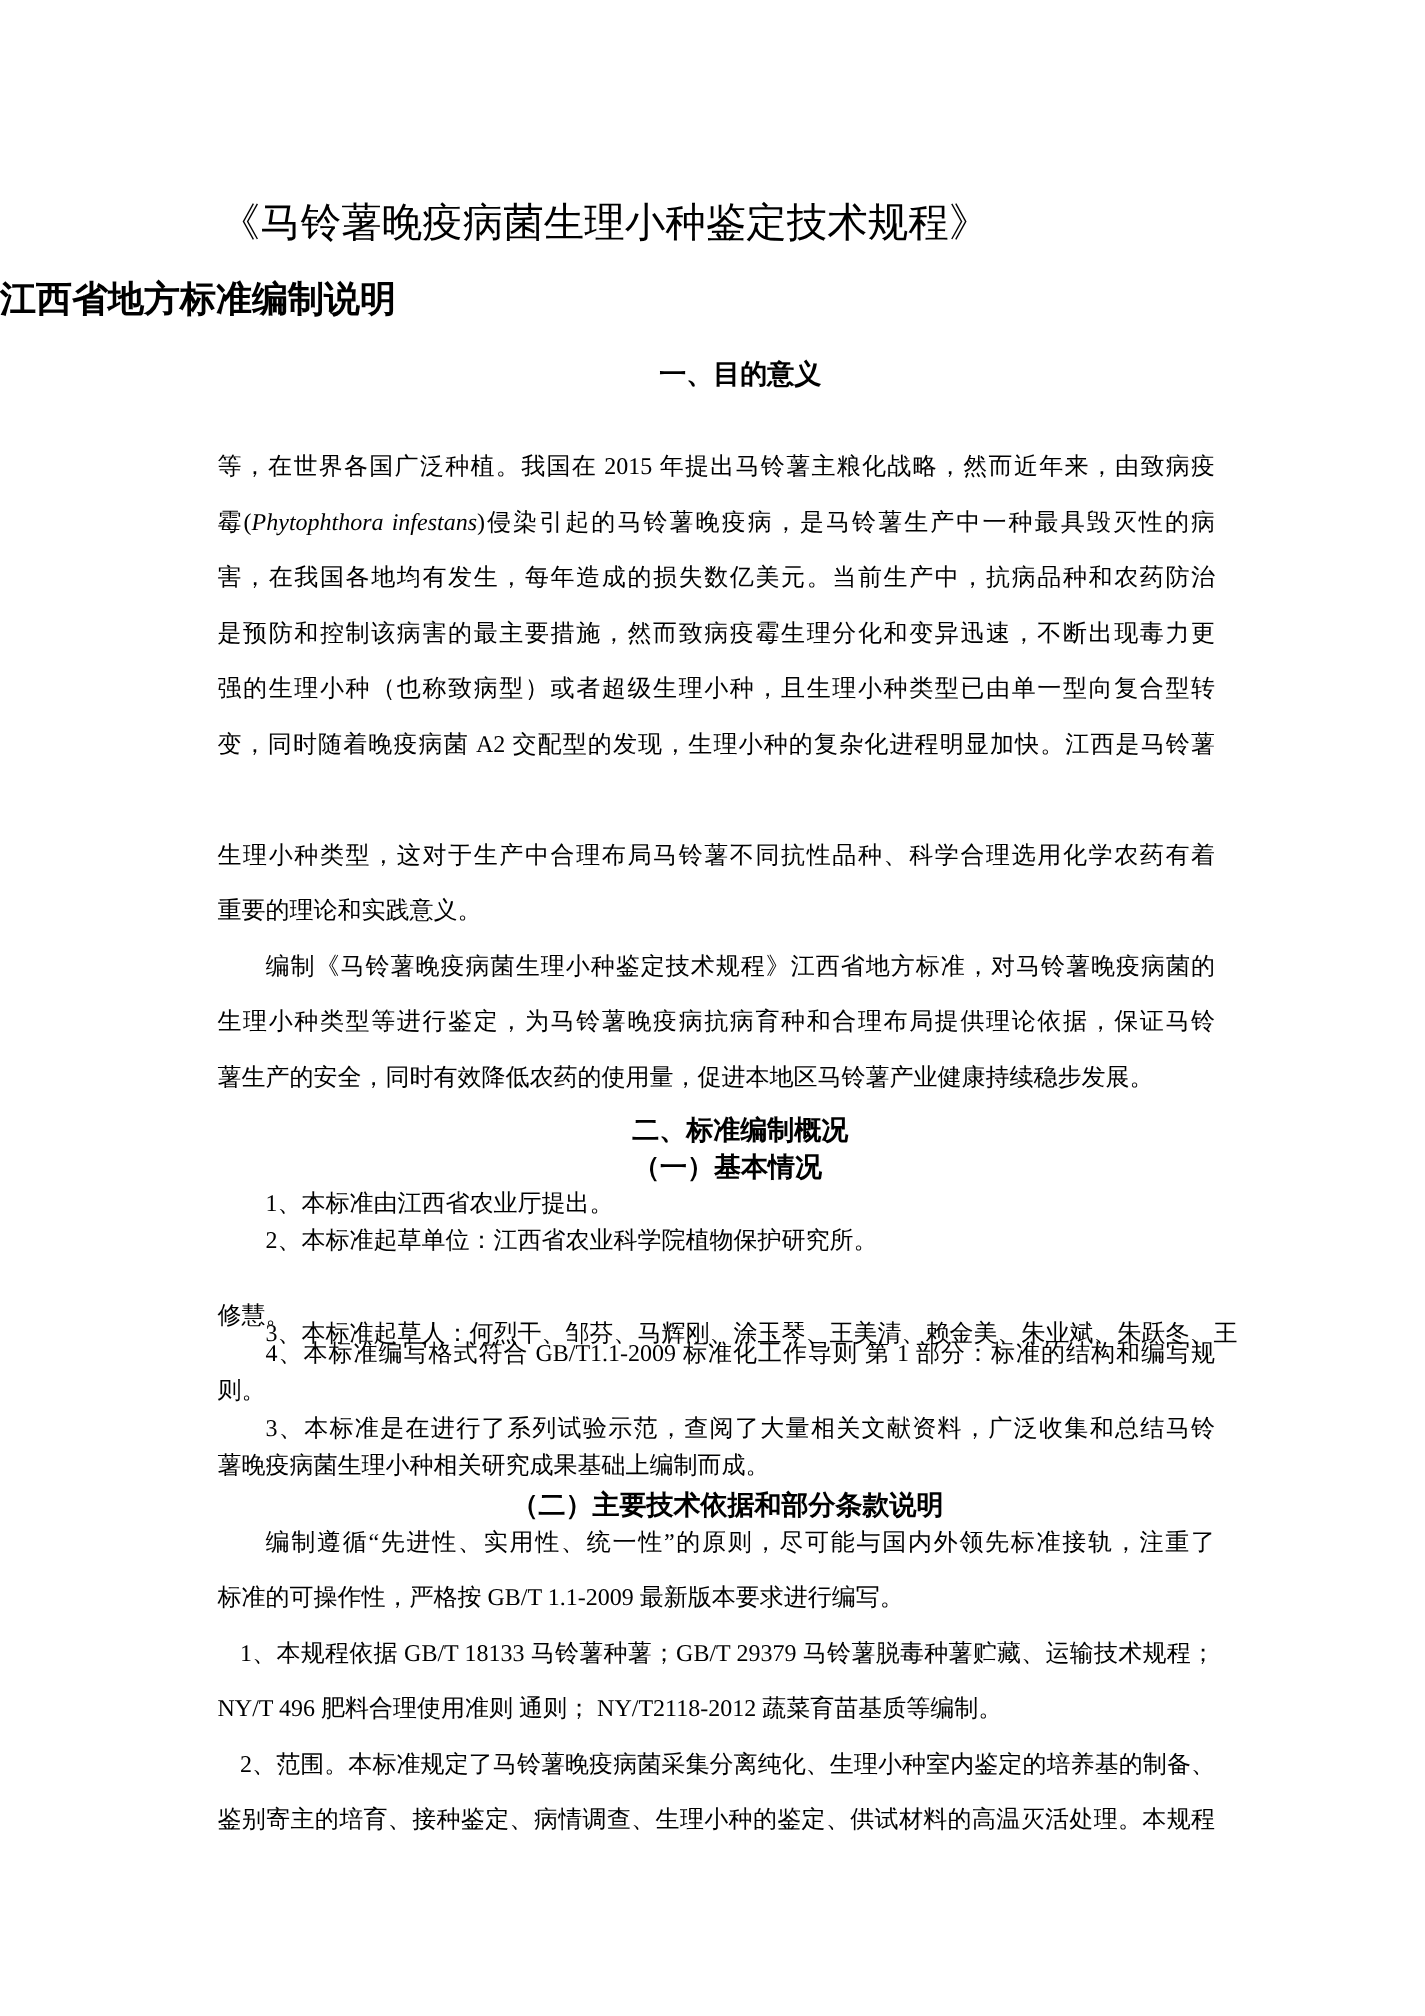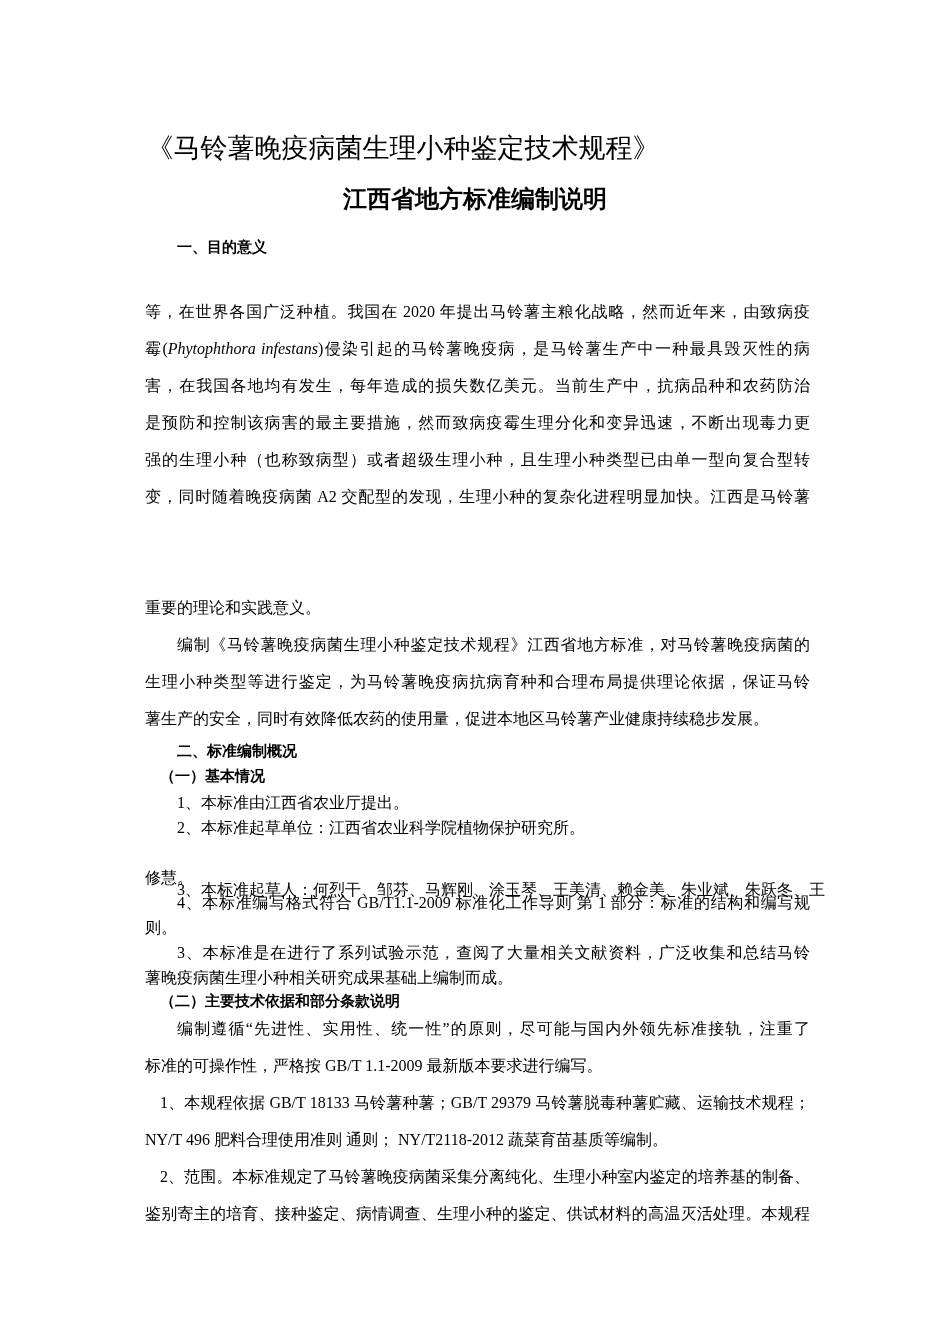--- a/index.html
+++ b/index.html
@@ -1,46 +1,47 @@
 <!DOCTYPE html>
 <html><head>
   <meta charset="utf-8">
   <style>
     html, body { margin: 0; padding: 0; background: #ffffff; }
     body { width: 950px; height: 1344px; position: relative; overflow: hidden;
            font-family: "Liberation Serif", "DejaVu Serif", serif; color: #000; }
     .page { position: absolute; left: 0; top: 0; width: 950px; height: 1344px; background: #fff; }
     .title1 { position: absolute; left: 0; width: 806px; top: 130px; text-align: center;
               font-size: 27px; font-weight: normal; letter-spacing: 0px; }
-    .title2 { position: absolute; left: 0; width: 950px; top: 183px; text-align: center;
+    .title2 { position: absolute; left: 0; width: 950px; top: 183px; text-align: left;
               font-size: 24px; font-weight: bold; font-family: "DejaVu Sans", "Liberation Sans", sans-serif; }
     .ln { position: absolute; left: 145px; width: 665px; font-size: 16px; line-height: 20px;
           white-space: nowrap; }
     .ind { left: 177px; width: 633px; }
     .ind2 { left: 160px; width: 650px; }
     .just { text-align-last: justify; text-align: justify; }
-    .h { font-weight: bold; font-family: Liberation Mono, monospace; font-size: 15px; }
+    .h { font-weight: bold; font-family: Liberation Sans, sans-serif; font-size: 18px; text-align: center; }
     .it { font-style: italic; }
   </style>
 </head>
 <body>
 
 <div class="page">
 
   <div class="title1">《马铃薯晚疫病菌生理小种鉴定技术规程》</div>
   <div class="title2">江西省地方标准编制说明</div>
 
   <div class="ln ind h" style="top:239px;">一、目的意义</div>
 
-  <div class="ln just" style="top:302px;">等，在世界各国广泛种植。我国在 2020 年提出马铃薯主粮化战略，然而近年来，由致病疫</div>
+  <div class="ln just" style="top:302px;">等，在世界各国广泛种植。我国在 2015 年提出马铃薯主粮化战略，然而近年来，由致病疫</div>
   <div class="ln just" style="top:339px;"><span>霉(</span><span class="it">Phytophthora infestans</span><span>)侵染引起的马铃薯晚疫病，是马铃薯生产中一种最具毁灭性的病</span></div>
   <div class="ln just" style="top:376px;">害，在我国各地均有发生，每年造成的损失数亿美元。当前生产中，抗病品种和农药防治</div>
   <div class="ln just" style="top:413px;">是预防和控制该病害的最主要措施，然而致病疫霉生理分化和变异迅速，不断出现毒力更</div>
   <div class="ln just" style="top:450px;">强的生理小种（也称致病型）或者超级生理小种，且生理小种类型已由单一型向复合型转</div>
   <div class="ln just" style="top:487px;">变，同时随着晚疫病菌 A2 交配型的发现，生理小种的复杂化进程明显加快。江西是马铃薯</div>
+  <div class="ln just" style="top:561px;">生理小种类型，这对于生产中合理布局马铃薯不同抗性品种、科学合理选用化学农药有着</div>
   <div class="ln" style="top:598px;">重要的理论和实践意义。</div>
 
   <div class="ln ind just" style="top:635px;">编制《马铃薯晚疫病菌生理小种鉴定技术规程》江西省地方标准，对马铃薯晚疫病菌的</div>
   <div class="ln just" style="top:672px;">生理小种类型等进行鉴定，为马铃薯晚疫病抗病育种和合理布局提供理论依据，保证马铃</div>
   <div class="ln" style="top:709px;">薯生产的安全，同时有效降低农药的使用量，促进本地区马铃薯产业健康持续稳步发展。</div>
 
   <div class="ln ind h" style="top:743px;">二、标准编制概况</div>
   <div class="ln ind2 h" style="top:768px;">（一）基本情况</div>
 
   <div class="ln ind" style="top:793px;">1、本标准由江西省农业厅提出。</div>

